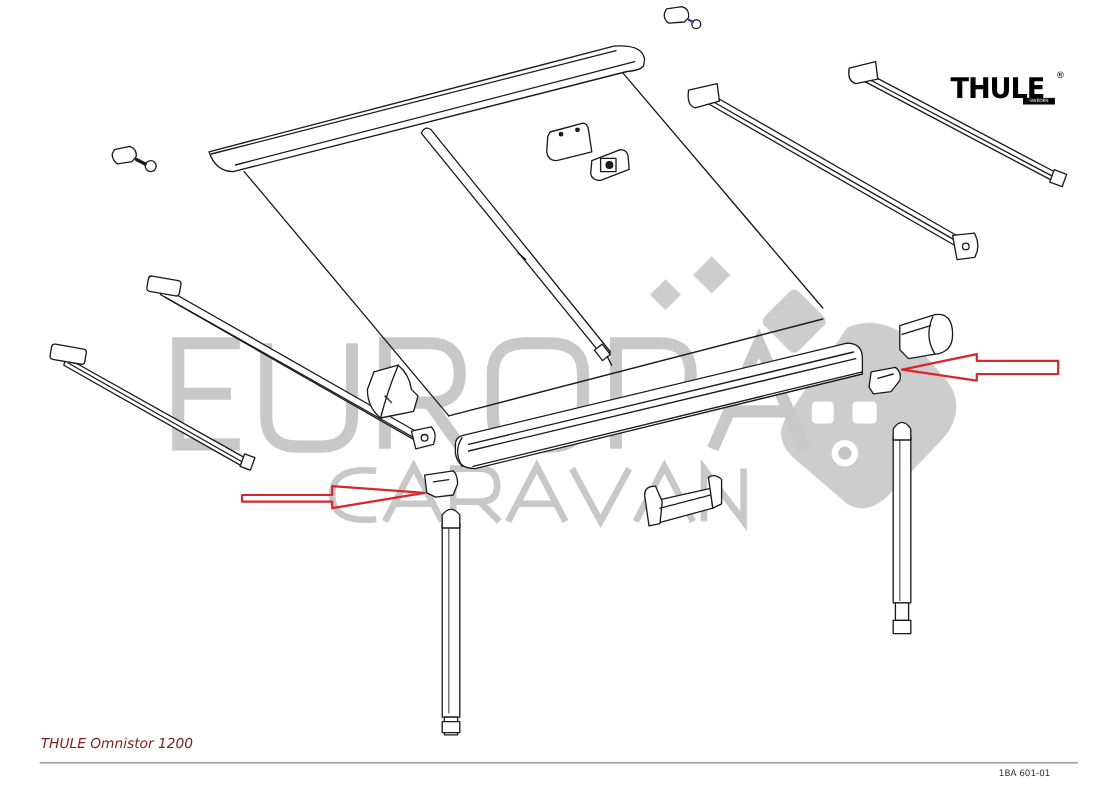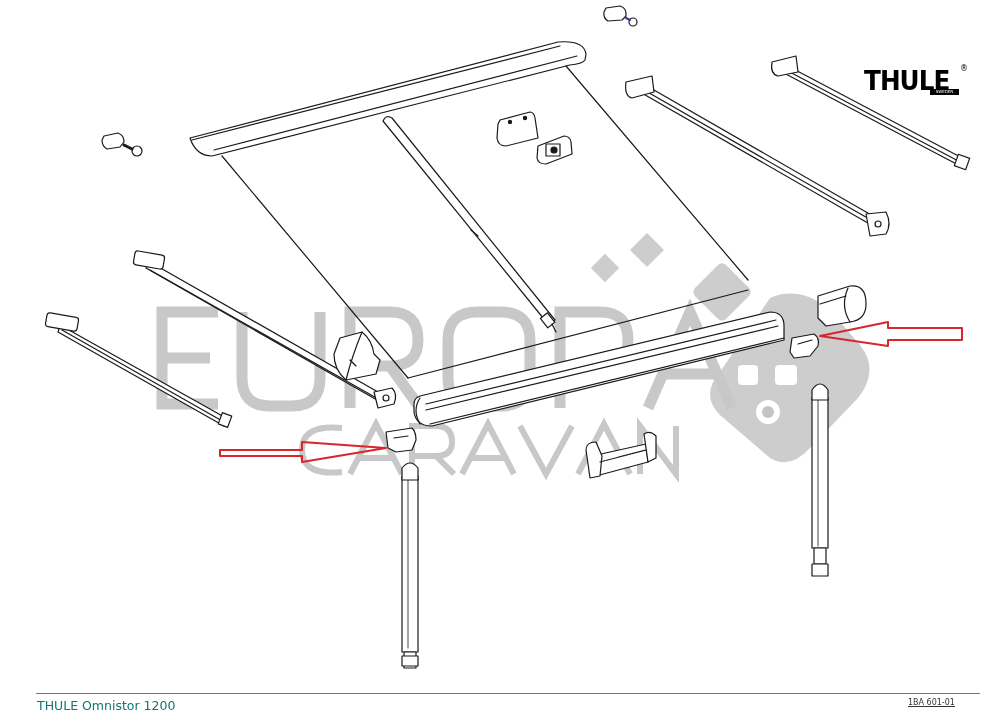--- a/index.html
+++ b/index.html
@@ -19,26 +19,26 @@
       position: absolute; left: 96px; top: -2px; font-size: 8px; color: #000;
     }
     .logo-sub {
       position: absolute; left: 66px; top: 23px; width: 29px; height: 6px;
       background: #000; color: #fff; font-size: 4px; line-height: 6px; text-align: center;
     }
     .footer-rule {
       position: absolute; left: 36px; top: 693px; width: 944px; height: 1px; background: #777;
     }
     .footer-title {
-      position: absolute; left: 37px; top: 698px; font-family: "DejaVu Sans", sans-serif;
-      font-size: 12.5px; color: #0f766e;
+      position: absolute; left: 37px; top: 668px; font-family: "DejaVu Sans", sans-serif;
+      font-size: 12.5px; color: #7f1d1d; font-style: italic;
     }
     .footer-code {
       position: absolute; left: 908px; top: 698px; font-family: "DejaVu Sans", sans-serif;
-      font-size: 8px; color: #333; text-decoration: underline;
+      font-size: 8px; color: #333;
     }
   </style>
 </head>
 <body>
 
 <div id="stage">
 
   <svg width="1000" height="727" viewBox="0 0 1000 727">
     <g fill="#c4c4c4" opacity="0.85">
 

